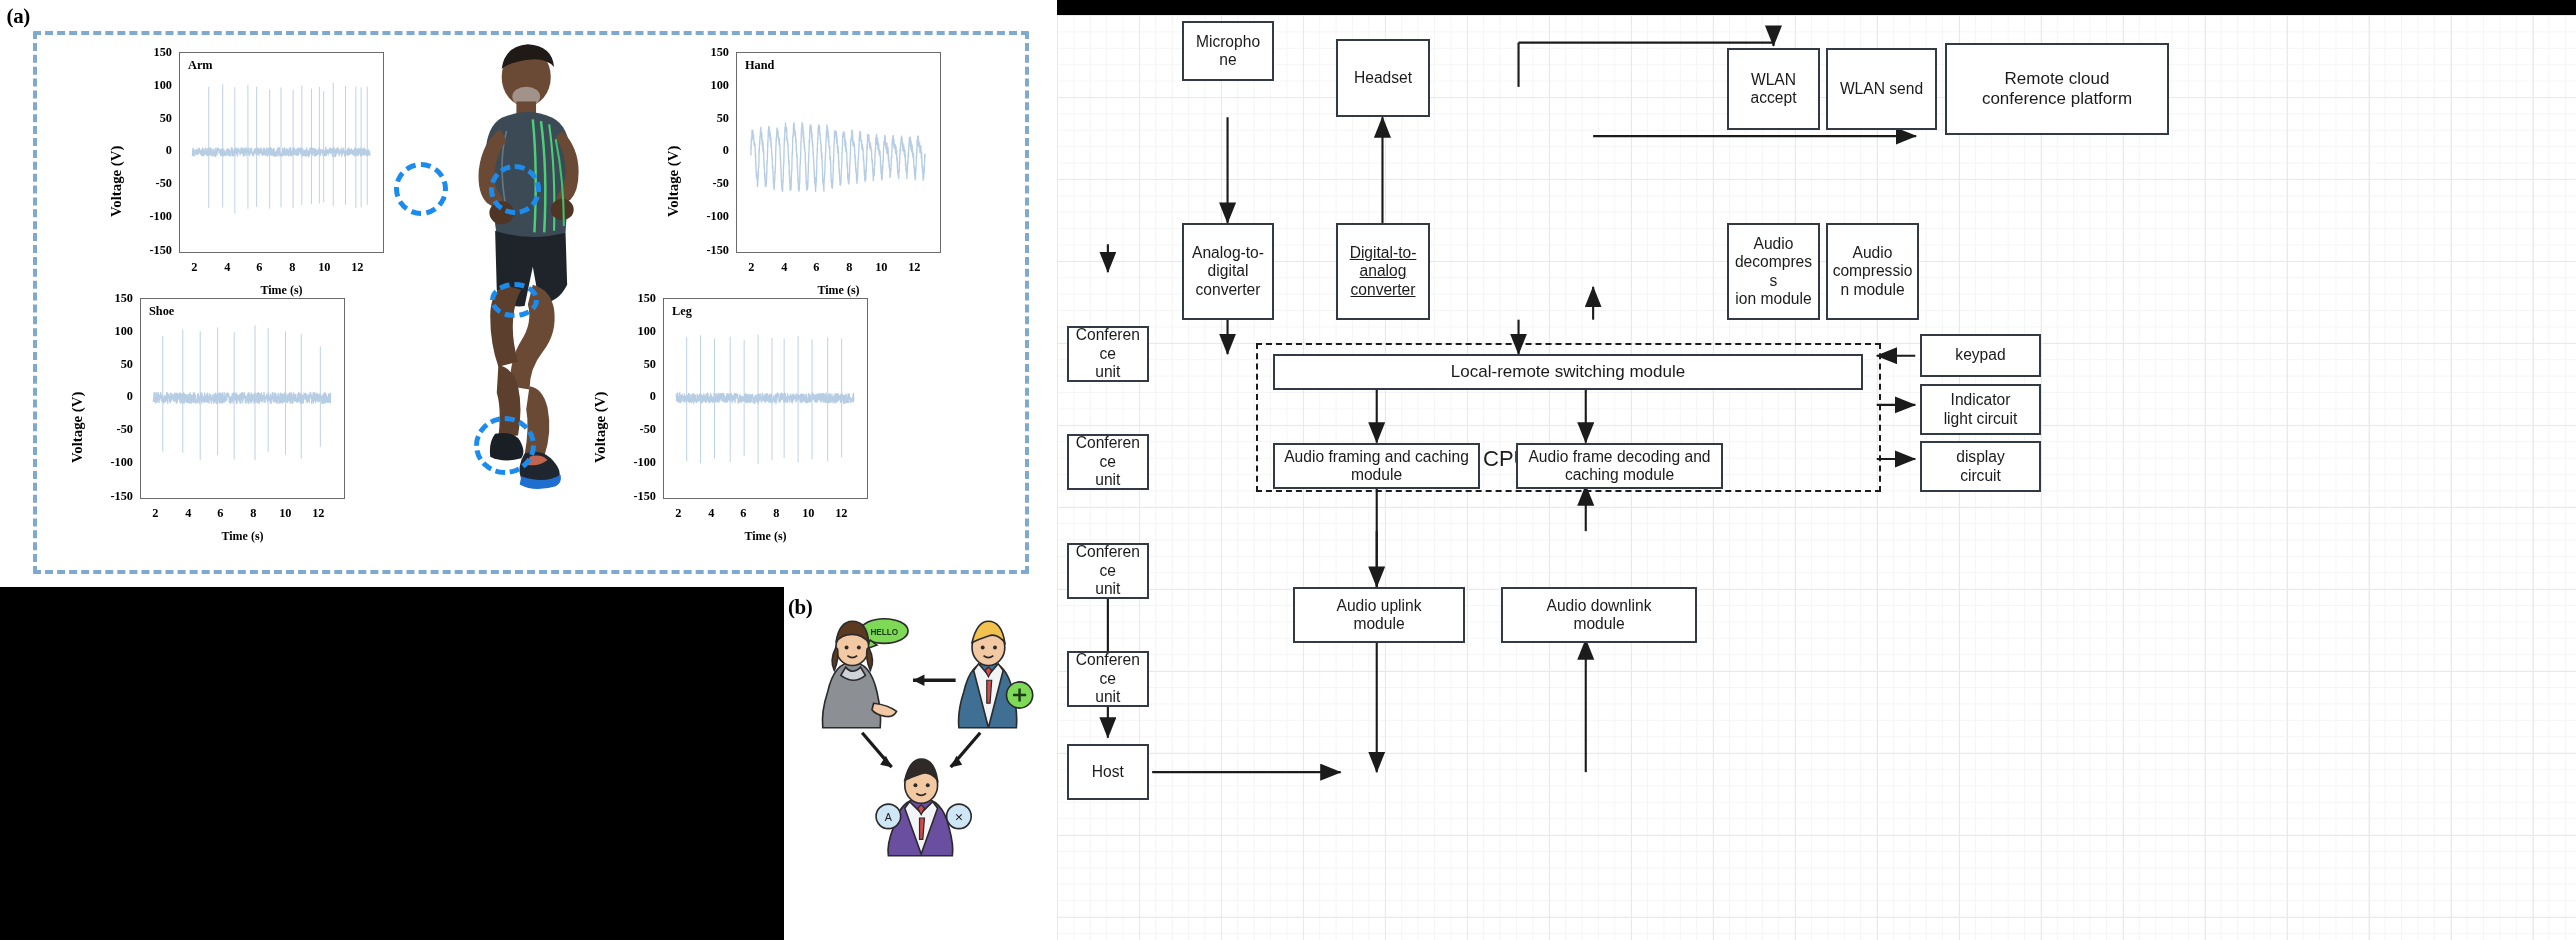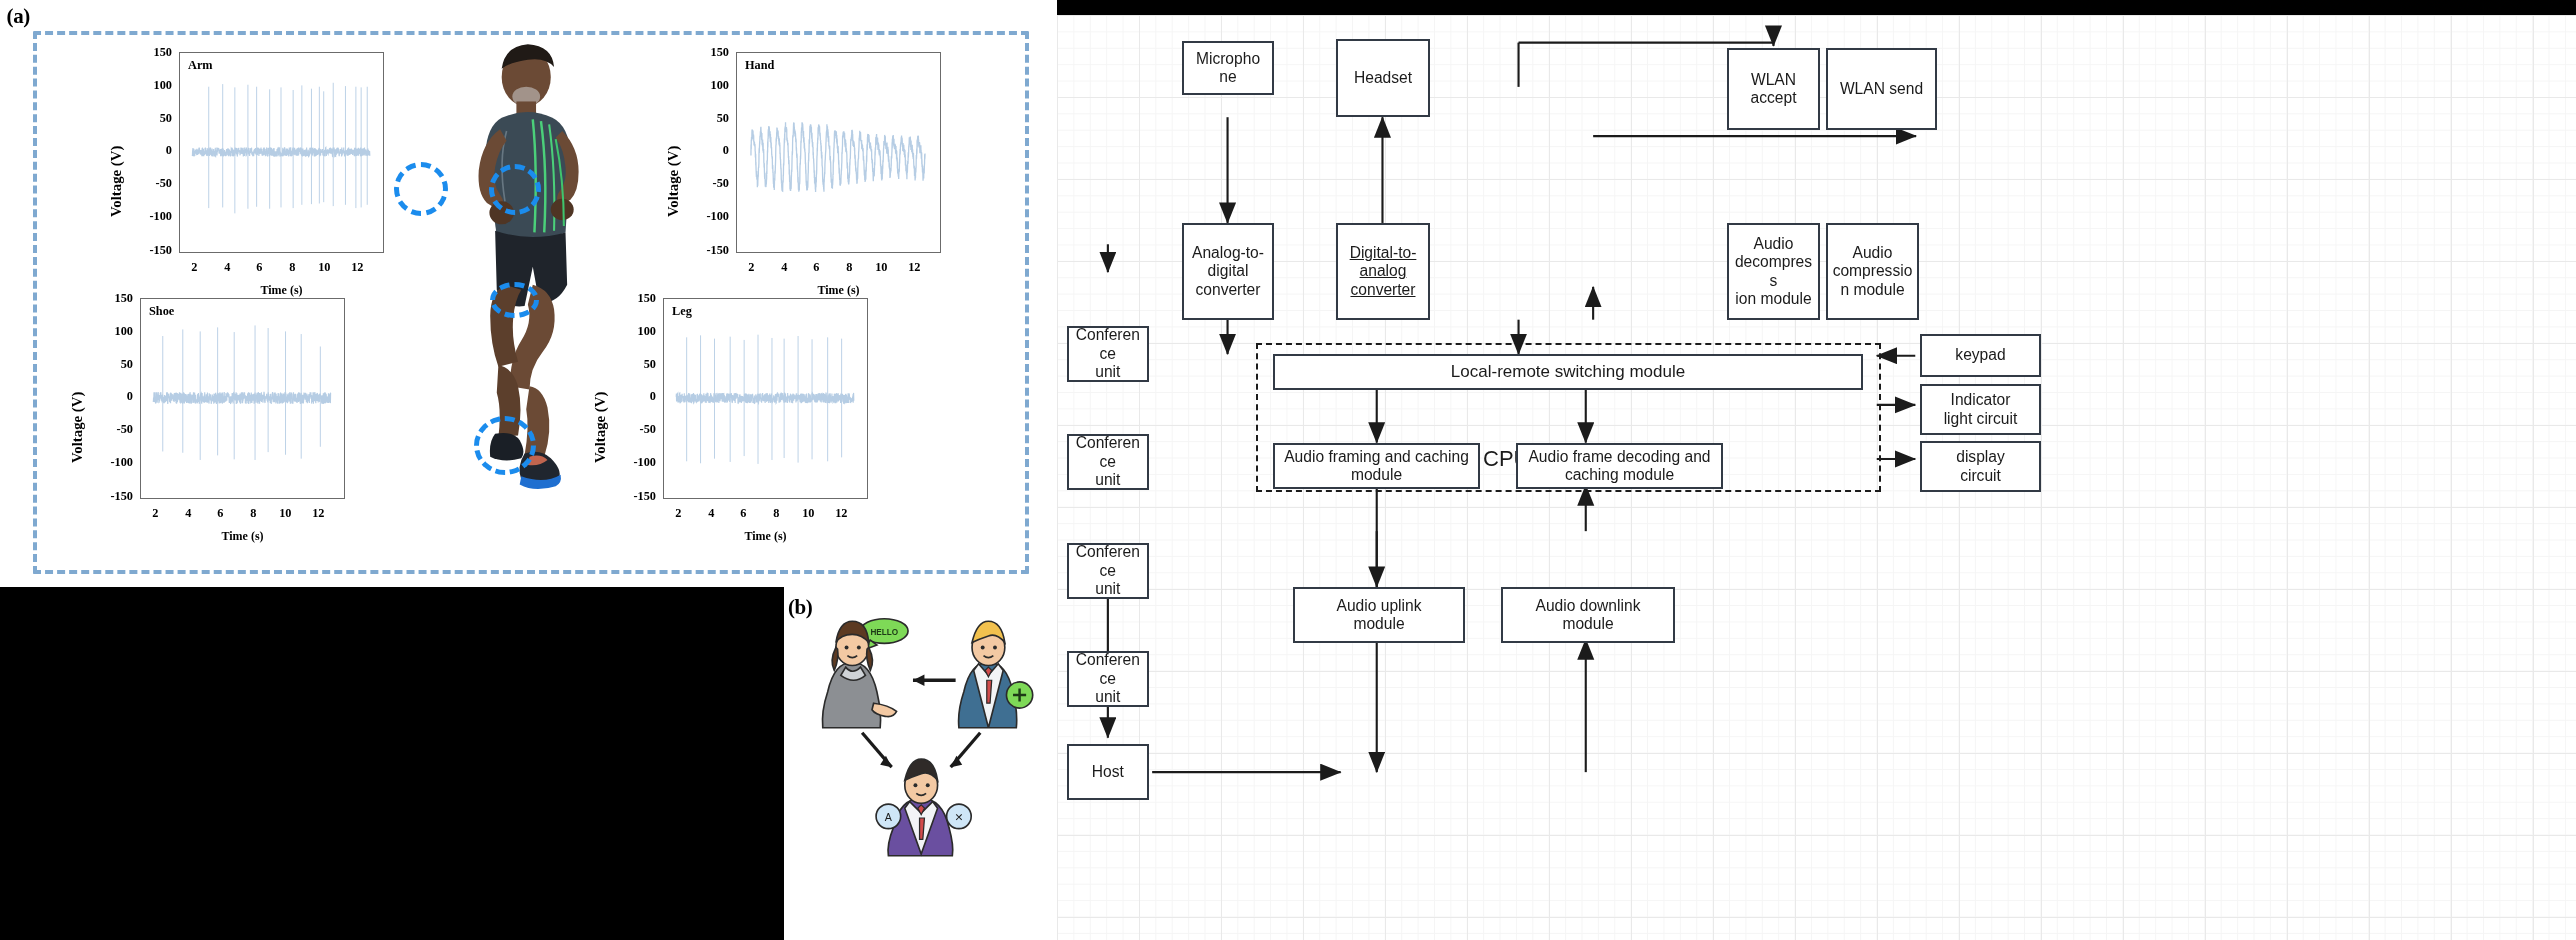--- a/index.html
+++ b/index.html
@@ -405,40 +405,41 @@
       </g>
       <g stroke="#1b1b1b" stroke-width="2.6" fill="none">
         <path d="M563,52 L563,106"></path>
         <path d="M654,350 L654,350"></path>
       </g>
     </svg>
 
     <div id="cpu-dashed" style="left:199px; top:343px; width:625px; height:149px;"></div>
     <div id="cpu-label" style="left:426px; top:446px;">CPU</div>
 
-    <div class="node" style="left:125px; top:41px;  width:92px; height:54px;">Micropho<br>ne</div>
+    <div class="node" style="left:125px; top:21px;  width:92px; height:60px;">Micropho<br>ne</div>
     <div class="node" style="left:279px; top:39px;  width:94px; height:78px;text-align:right;">Headset</div>
     <div class="node" style="left:670px; top:48px;  width:93px; height:82px;">WLAN<br>accept</div>
     <div class="node" style="left:769px; top:48px;  width:111px; height:82px;">WLAN send</div>
+    <div class="node big" style="left:888px; top:43px; width:224px; height:92px;">Remote cloud<br>conference platform</div>
 
     <div class="node" style="left:125px; top:223px; width:92px; height:97px;">Analog-to-<br>digital<br>converter</div>
     <div class="node" style="left:279px; top:223px; width:94px; height:97px;text-decoration:underline;">Digital-to-<br>analog<br>converter</div>
     <div class="node" style="left:670px; top:223px; width:93px; height:97px;">Audio<br>decompress<br>ion module</div>
     <div class="node" style="left:769px; top:223px; width:93px; height:97px;">Audio<br>compressio<br>n module</div>
 
     <div class="node big" style="left:216px; top:354px; width:590px; height:36px;">Local-remote switching module</div>
     <div class="node" style="left:216px; top:443px; width:207px; height:46px;">Audio framing and caching<br>module</div>
     <div class="node" style="left:459px; top:443px; width:207px; height:46px;">Audio frame decoding and<br>caching module</div>
 
     <div class="node" style="left:863px; top:334px; width:121px; height:43px;">keypad</div>
     <div class="node" style="left:863px; top:384px; width:121px; height:51px;">Indicator<br>light circuit</div>
     <div class="node" style="left:863px; top:441px; width:121px; height:51px;">display<br>circuit</div>
 
     <div class="node" style="left:236px; top:587px; width:172px; height:56px;">Audio uplink<br>module</div>
-    <div class="node" style="left:444px; top:587px; width:174px; height:56px;">Audio downlink<br>module</div>
+    <div class="node" style="left:444px; top:587px; width:196px; height:56px;">Audio downlink<br>module</div>
 
     <div class="node" style="left:9.8px; top:326px; width:82px; height:56px;">Conference<br>unit</div>
     <div class="node" style="left:9.8px; top:434px; width:82px; height:56px;">Conference<br>unit</div>
     <div class="node" style="left:9.8px; top:543px; width:82px; height:56px;">Conference<br>unit</div>
     <div class="node" style="left:9.8px; top:651px; width:82px; height:56px;">Conference<br>unit</div>
     <div class="node" style="left:9.8px; top:744px; width:82px; height:56px;">Host</div>
 
   </div>
 </div>
 

